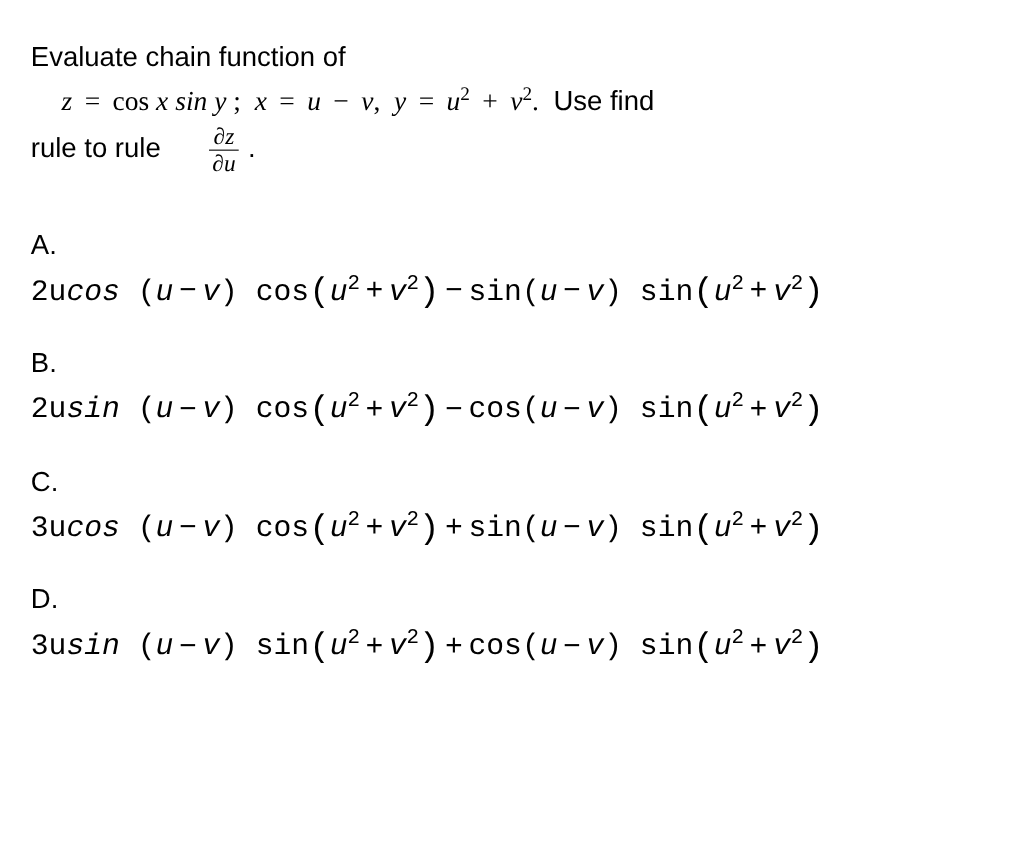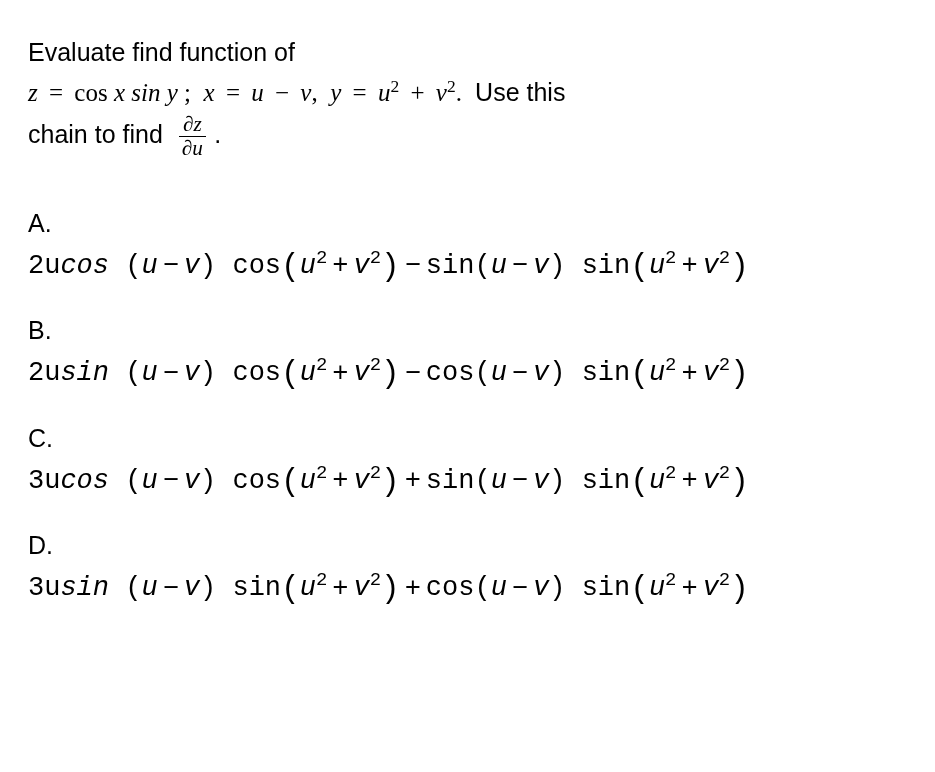--- a/index.html
+++ b/index.html
@@ -19,20 +19,21 @@
       font-size: 25px;
       line-height: 1.6;
       margin-bottom: 48px;
     }
     .question-line {
       display: block;
     }
     .math {
       font-family: 'Cambria Math', 'STIX', 'Times New Roman', serif;
       font-style: italic;
+      margin-left: 28px;
     }
     .rm {
       font-style: normal;
     }
     .frac {
       display: inline-block;
       vertical-align: middle;
       text-align: center;
       font-style: normal;
       position: relative;
@@ -89,41 +90,41 @@
       vertical-align: -0.05em;
     }
     .partial {
       font-style: italic;
     }
   </style>
 </head>
 <body>
 
 <div class="question">
-  <span class="question-line">Evaluate find function of</span>
+  <span class="question-line">Evaluate chain function of</span>
   <span class="question-line">
     <span class="math">
       <span>z</span>
       <span class="op">=</span>
       <span class="fn">cos</span>&nbsp;<span>x</span>&nbsp;<span>sin</span>&nbsp;<span>y</span>&nbsp;<span class="rm">;</span>&nbsp;
       <span>x</span>
       <span class="op">=</span>
       <span>u</span>
       <span class="op">−</span>
       <span>v</span><span class="rm">,</span>&nbsp;
       <span>y</span>
       <span class="op">=</span>
       <span>u</span><sup class="rm">2</sup>
       <span class="op">+</span>
       <span>v</span><sup class="rm">2</sup><span class="rm">.</span>
     </span>
-    &nbsp;<span>Use this</span>
+    &nbsp;<span>Use find</span>
   </span>
   <span class="question-line">
-    <span>chain to find</span>&nbsp;
+    <span>rule to rule</span>&nbsp;
     <span class="math">
       <span class="frac">
         <span class="num partial">∂z</span>
         <span class="den partial">∂u</span>
       </span>
     </span><span>.</span>
   </span>
 </div>
 
 <div class="options">

